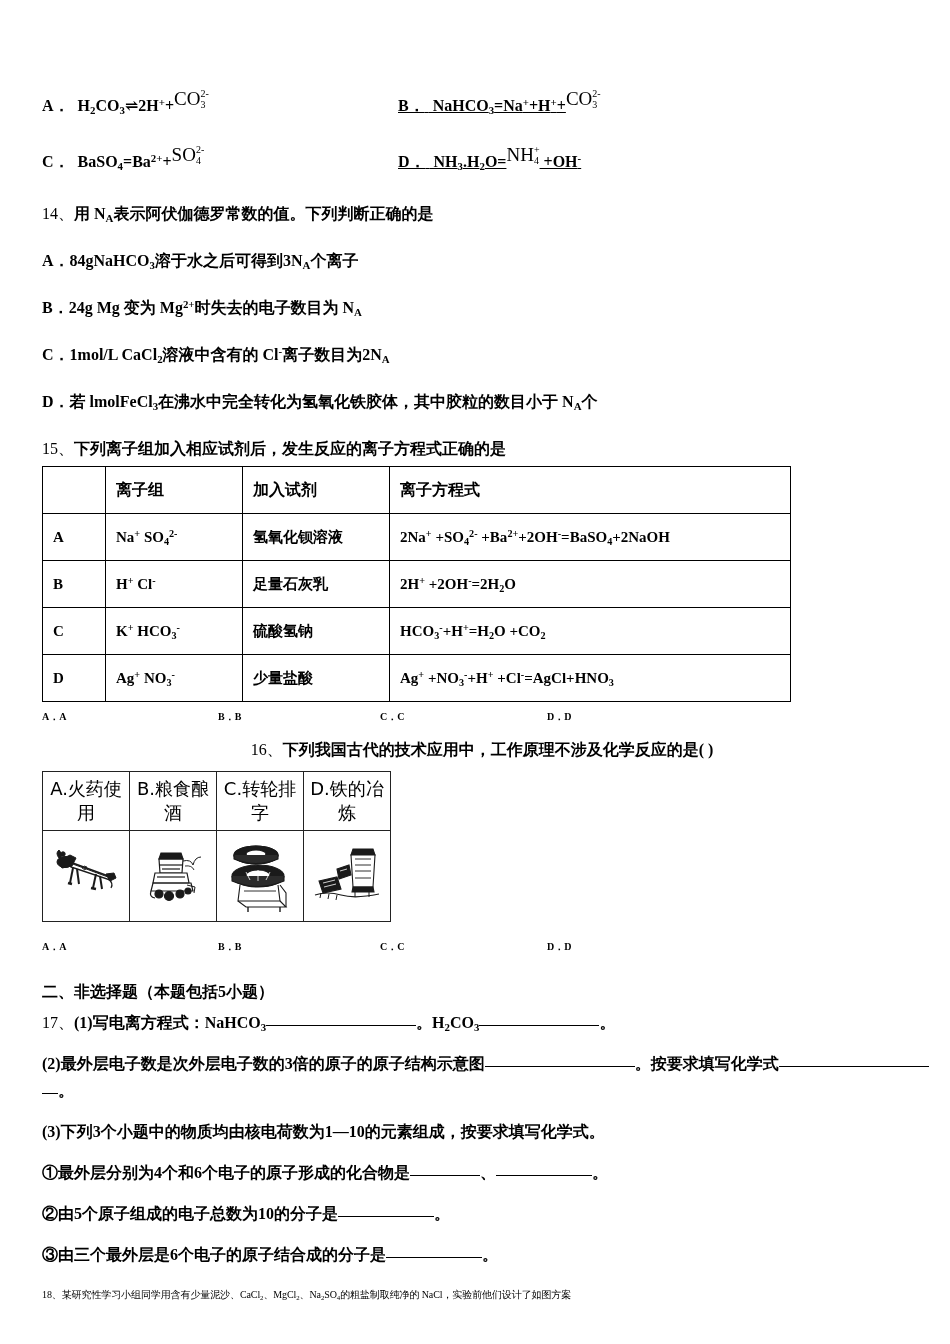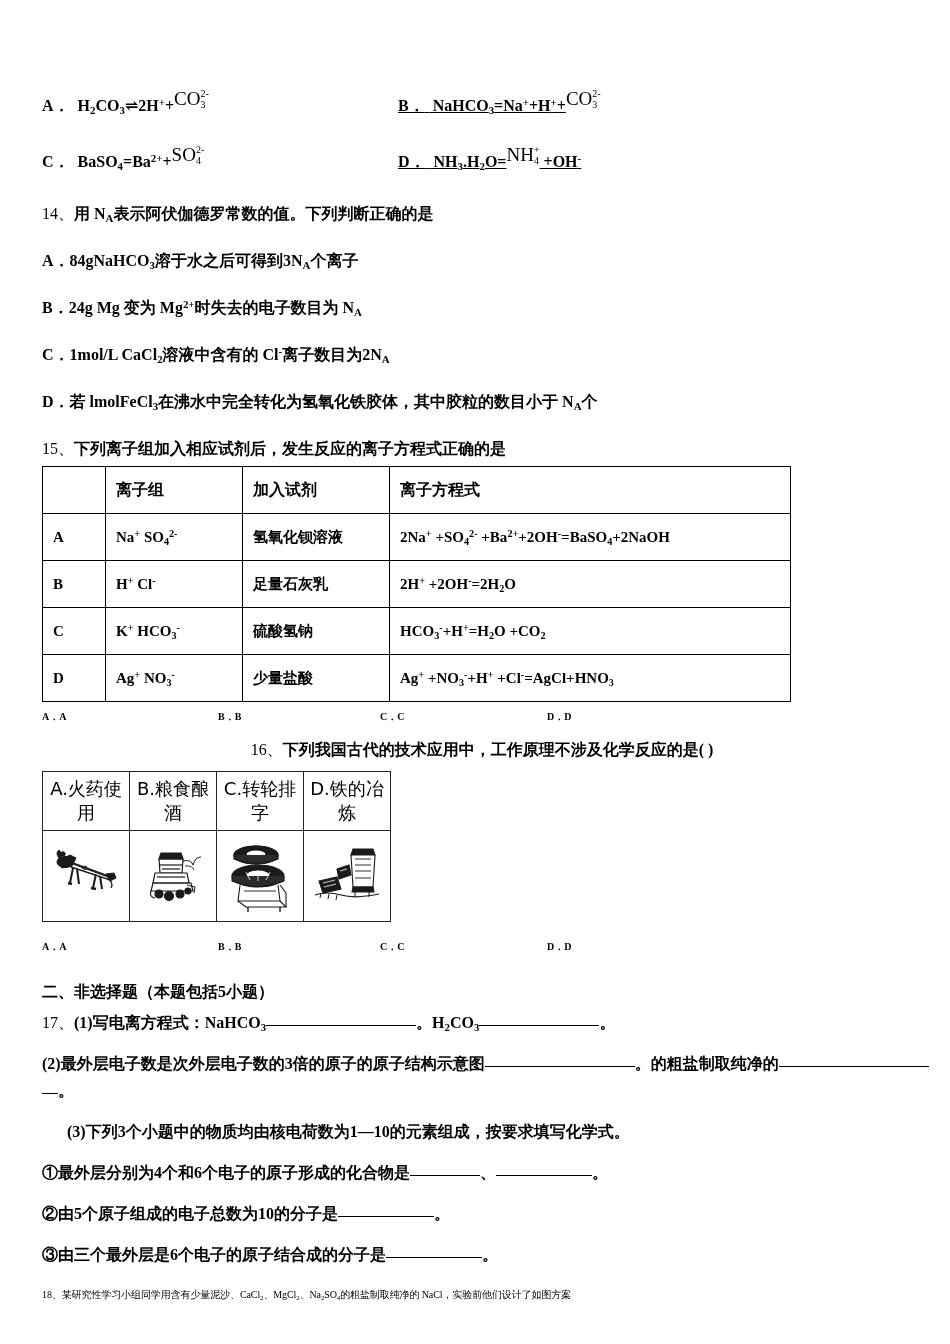--- a/index.html
+++ b/index.html
@@ -385,27 +385,27 @@
     <span class="c3">D．D</span>
   </div>
 
   <div class="sec-head" style="margin-top:12px;">二、非选择题（本题包括5小题）</div>
 
   <div class="fill" style="margin-bottom:20px;">
     <span class="lead">17、</span><span>(1)写电离方程式：NaHCO<sub>3</sub></span><span class="blank b-xl"></span><span>。H<sub>2</sub>CO<sub>3</sub></span><span class="blank b-lg"></span><span>。</span>
   </div>
 
   <div class="fill" style="margin-bottom:6px;">
-    <span>(2)最外层电子数是次外层电子数的3倍的原子的原子结构示意图</span><span class="blank b-xl"></span><span>。的粗盐制取纯净的</span><span class="blank b-tail"></span>
+    <span>(2)最外层电子数是次外层电子数的3倍的原子的原子结构示意图</span><span class="blank b-xl"></span><span>。按要求填写化学式</span><span class="blank b-tail"></span>
   </div>
   <div class="fill" style="margin-bottom:20px;">
     <span class="blank b-cont"></span><span>。</span>
   </div>
 
-  <div class="fill" style="margin-bottom:20px;margin-left:25px;">(3)下列3个小题中的物质均由核电荷数为1—10的元素组成，按要求填写化学式。</div>
+  <div class="fill" style="margin-bottom:20px;">(3)下列3个小题中的物质均由核电荷数为1—10的元素组成，按要求填写化学式。</div>
 
   <div class="fill" style="margin-bottom:20px;">
     <span>①最外层分别为4个和6个电子的原子形成的化合物是</span><span class="blank b-sm"></span><span>、</span><span class="blank b-md"></span><span>。</span>
   </div>
 
   <div class="fill" style="margin-bottom:20px;">
     <span>②由5个原子组成的电子总数为10的分子是</span><span class="blank b-md"></span><span>。</span>
   </div>
 
   <div class="fill" style="margin-bottom:22px;">

